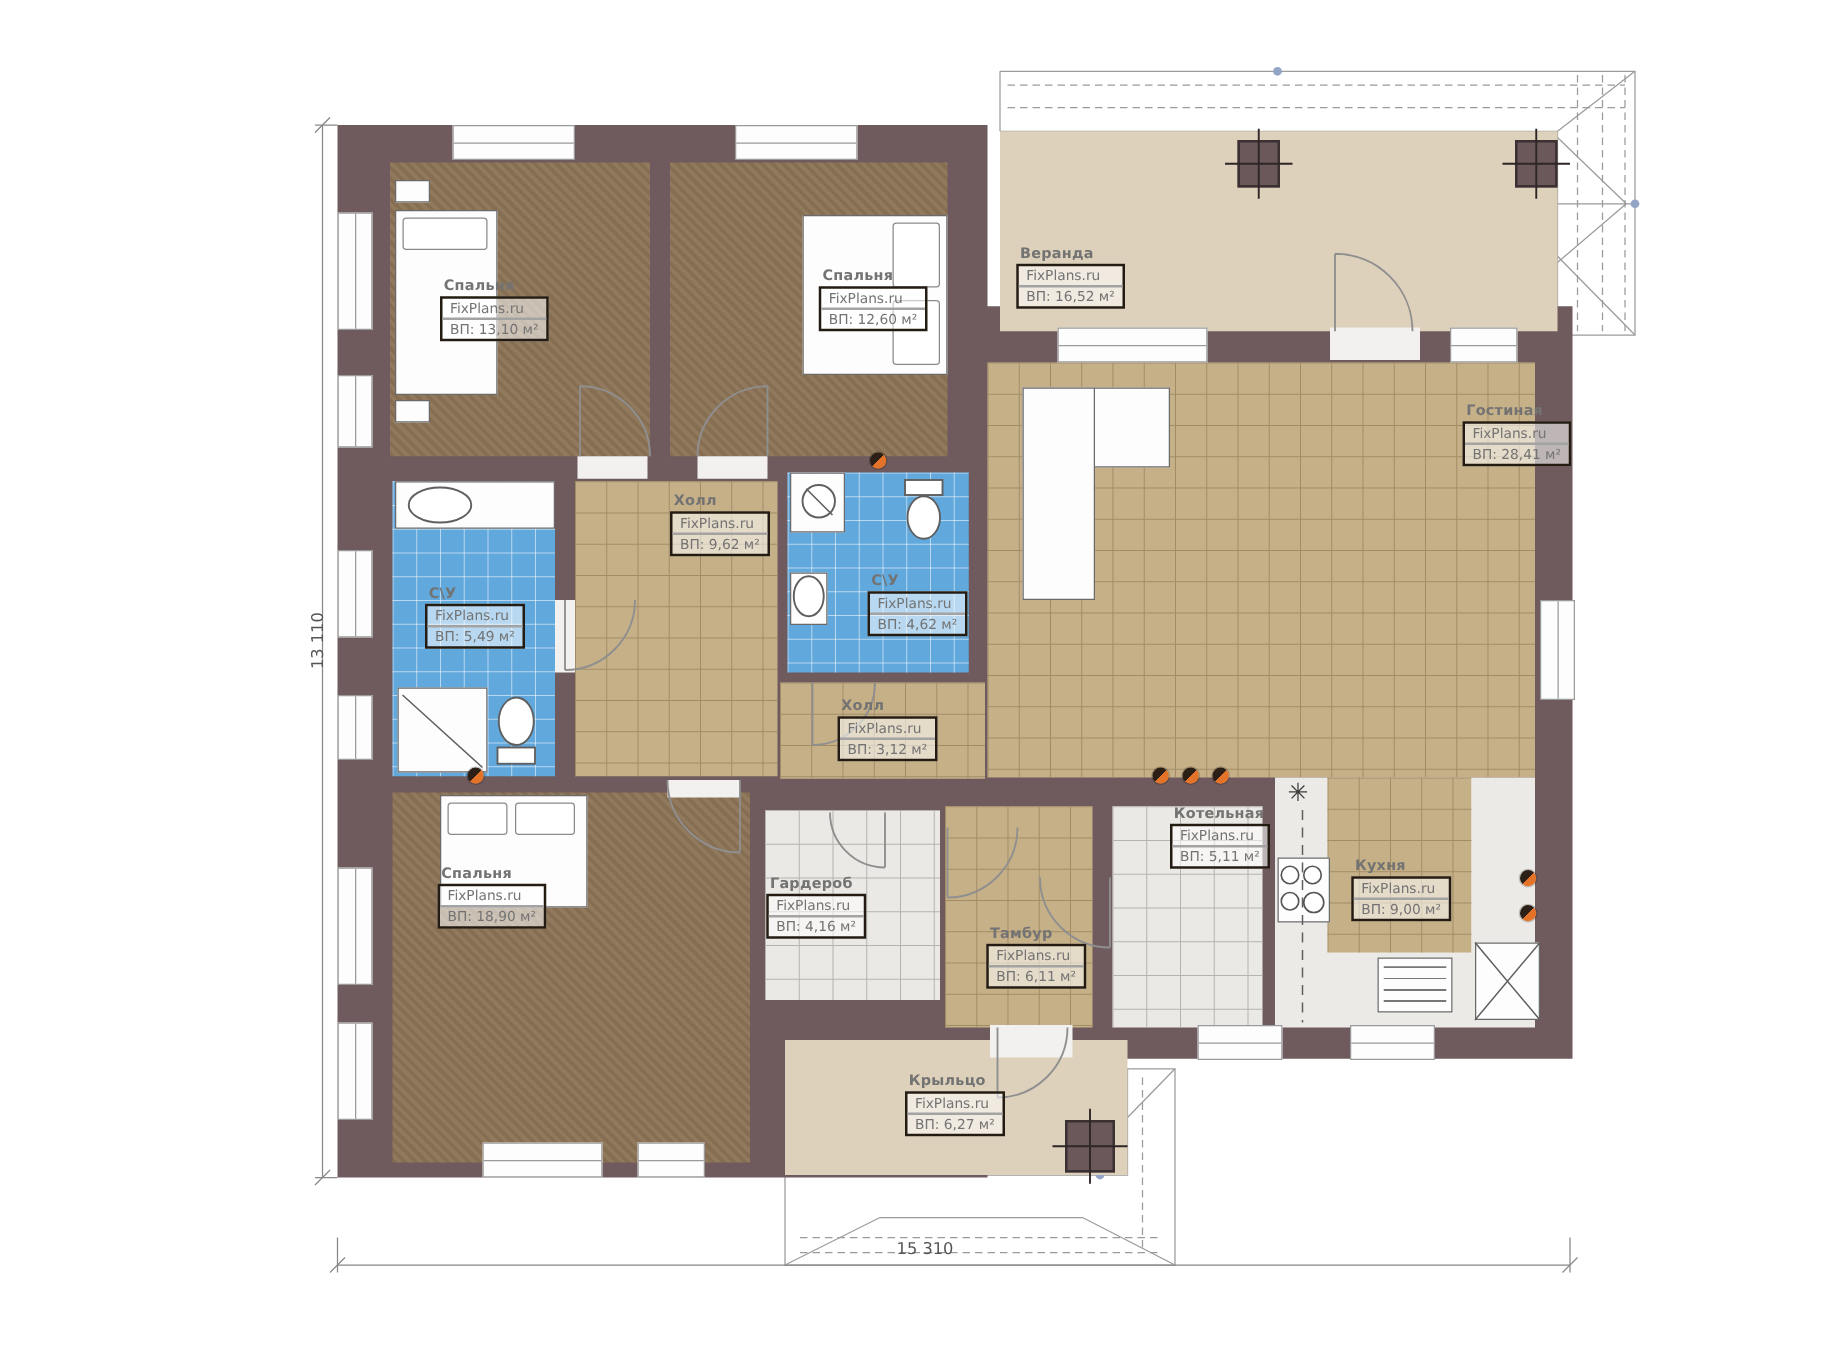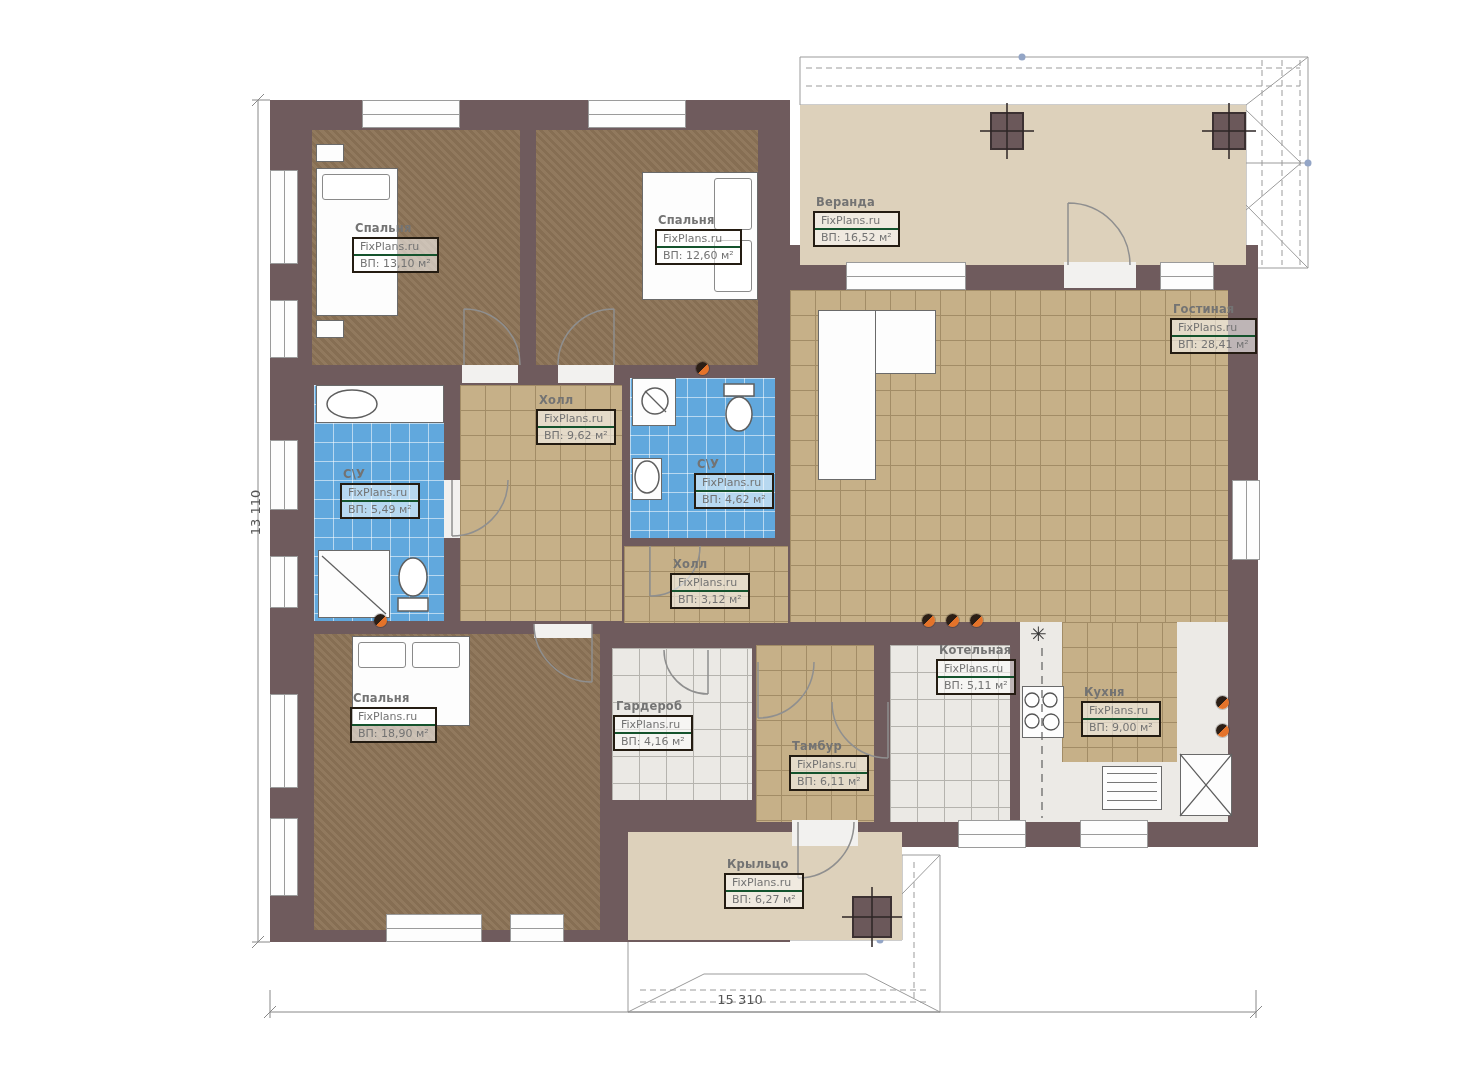--- a/index.html
+++ b/index.html
@@ -37,21 +37,21 @@
   .column{position:absolute;background:#6b585a;border:2px solid #3c3132;box-sizing:border-box;z-index:5;}
   .vent{position:absolute;width:13px;height:13px;border-radius:50%;z-index:7;
         background:linear-gradient(135deg,#2c1f16 0 50%,#e4732a 50% 100%);box-shadow:0 0 0 1px rgba(0,0,0,.2);}
   svg.layer{position:absolute;left:0;top:0;z-index:6;pointer-events:none;}
   svg.underlay{z-index:1;}
   
   .room-label{position:absolute;color:#737373;z-index:8;white-space:nowrap;}
   .room-label .rname{font-weight:bold;font-size:11.5px;line-height:13px;margin:0 0 2px 3px;letter-spacing:.2px;}
   .room-label .rbox{display:inline-block;border:2px solid #241c12;background:rgba(255,255,255,.55);}
   .room-label .row{padding:0 6px;font-size:11px;line-height:15px;}
-  .room-label .row + .row{border-top:2px solid #14532d;}
+  .room-label .row + .row{border-top:2px solid #a3a3a3;}
   .dim{position:absolute;color:#555;font-size:13px;z-index:8;}
   .dim-left{left:205px;top:505px;width:100px;text-align:center;transform:rotate(-90deg);}
   .dim-bottom{left:660px;top:992px;width:160px;text-align:center;}
   .lamp{position:absolute;left:1030px;top:622px;font-size:20px;color:#3a3a3a;z-index:7;}
 </style>
 </head>
 <body>
 
 <div id="stage">
 
@@ -222,21 +222,21 @@
       <div class="row">ВП: 12,60 м²</div>
     </div>
   </div>
   <div class="room-label" style="left:813px;top:196px;">
     <div class="rname">Веранда</div>
     <div class="rbox">
       <div class="row">FixPlans.ru</div>
       <div class="row">ВП: 16,52 м²</div>
     </div>
   </div>
-  <div class="room-label" style="left:1126px;top:303px;padding-left:44px;">
+  <div class="room-label" style="left:1126px;top:322px;padding-left:44px;">
     <div class="rname">Гостиная</div>
     <div class="rbox">
       <div class="row">FixPlans.ru</div>
       <div class="row">ВП: 28,41 м²</div>
     </div>
   </div>
   <div class="room-label" style="left:536px;top:394px;">
     <div class="rname">Холл</div>
     <div class="rbox">
       <div class="row">FixPlans.ru</div>

